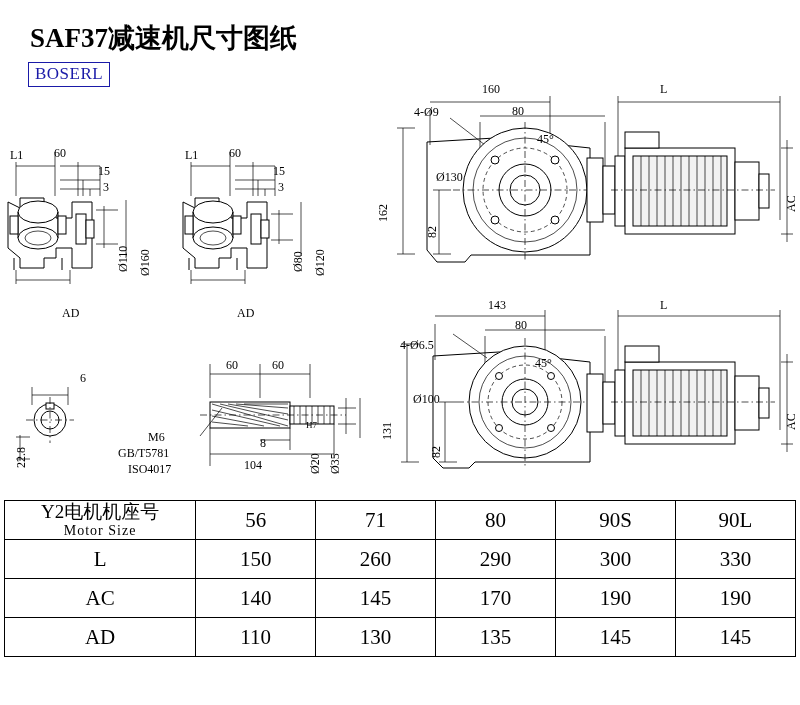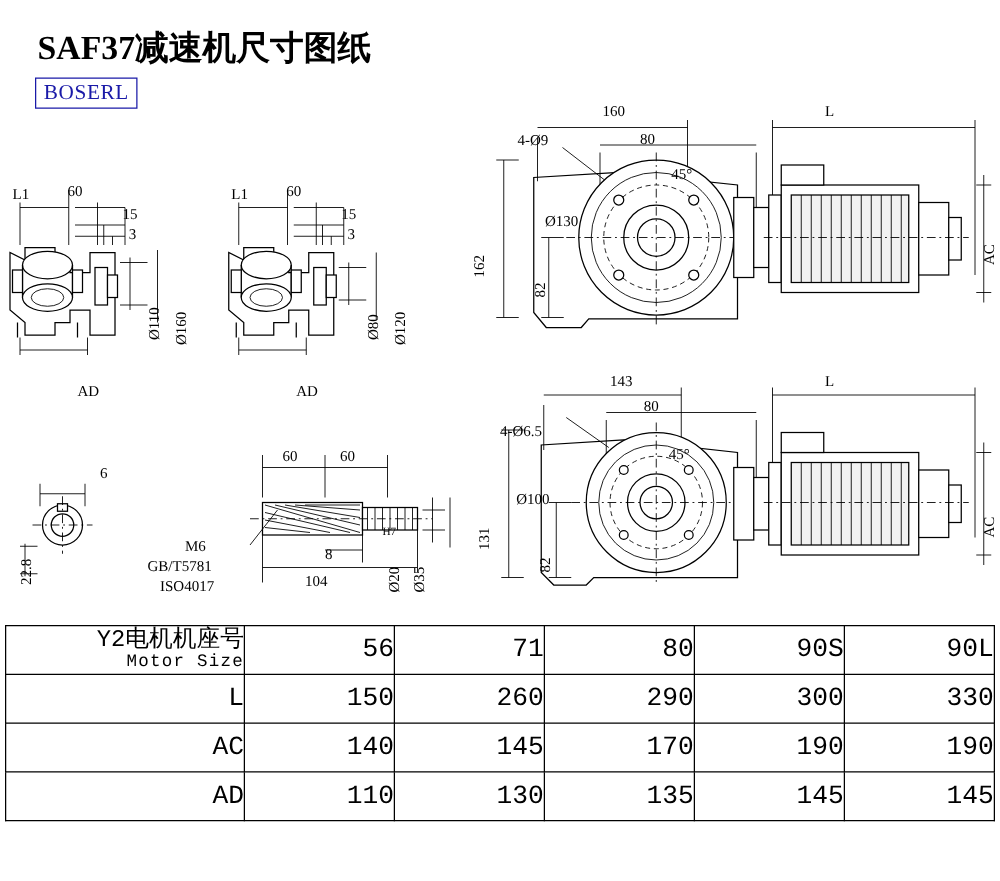--- a/index.html
+++ b/index.html
@@ -39,23 +39,23 @@
   .lbl{position:absolute;font-size:13px;white-space:nowrap;}
   .lbl.sm{font-size:12px;}
   .lbl.rot{transform:rotate(-90deg);transform-origin:0 0;}
 
   
   .tbl{
     position:absolute;left:4px;top:500px;width:792px;
     border-collapse:collapse;
   }
   .tbl td{
-    border:1px solid #000;text-align:right;
+    border:1px solid #000;text-align:center;
     font-size:21px;height:38px;padding:0;
-    font-family:Liberation Mono, monospace;
+    font-family:Liberation Serif, serif;
   }
   .tbl td.hdr{font-size:20px;}
   .tbl .c0{width:192px;}
   .tbl .cx{width:120px;}
   .two-line{line-height:1.08;font-size:19px;}
   .two-line .l1{letter-spacing:0px;}
   .two-line .l2{letter-spacing:1px;font-size:14px;}
 </style>
 </head>
 <body>

